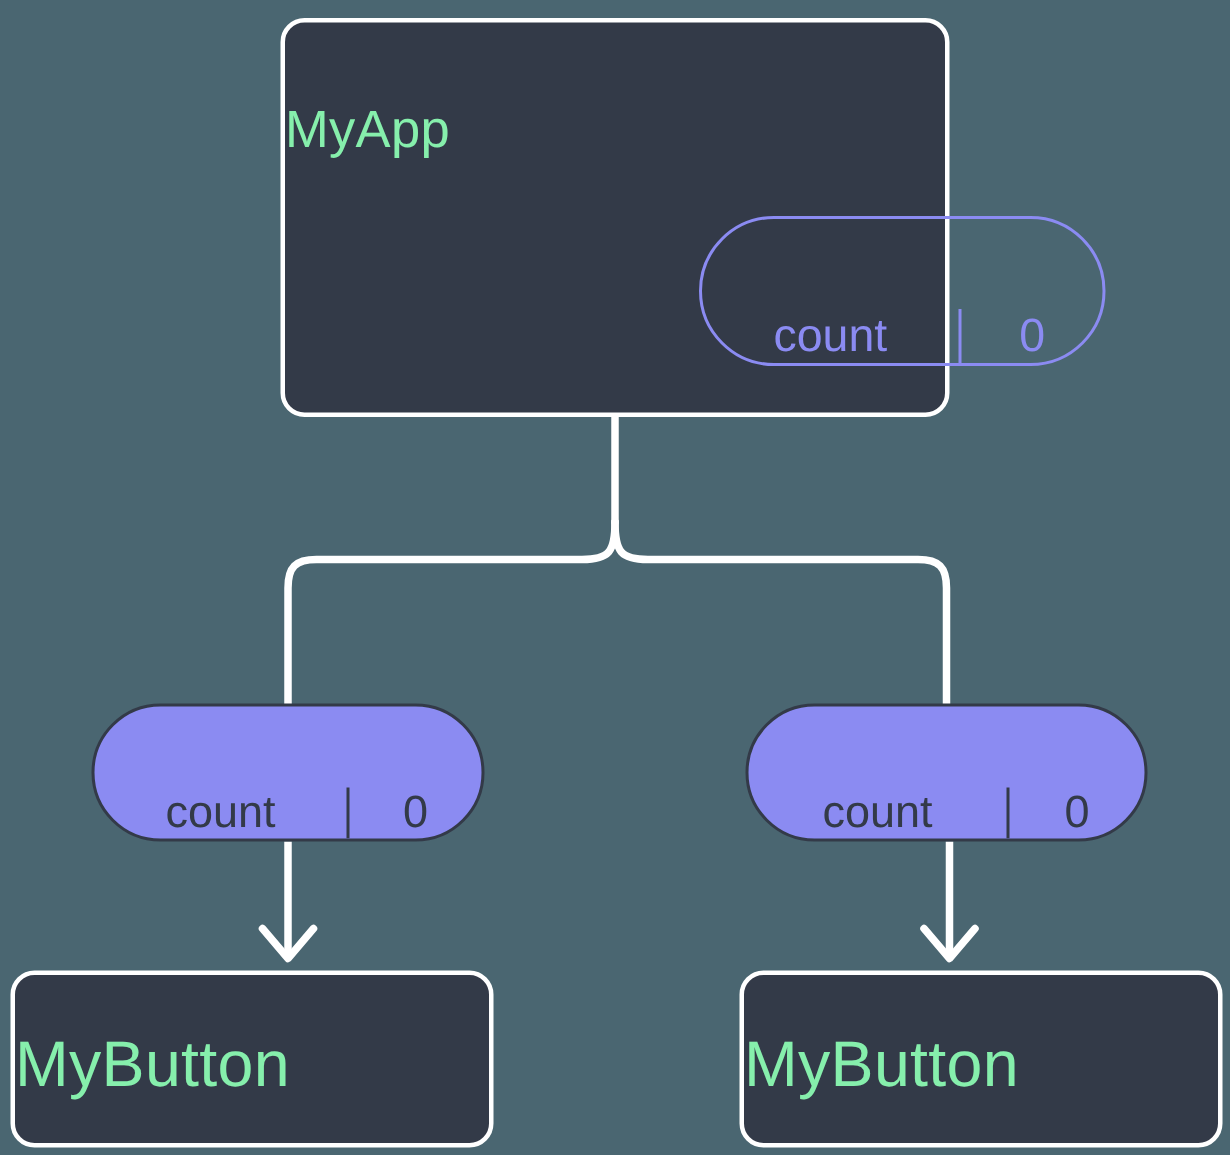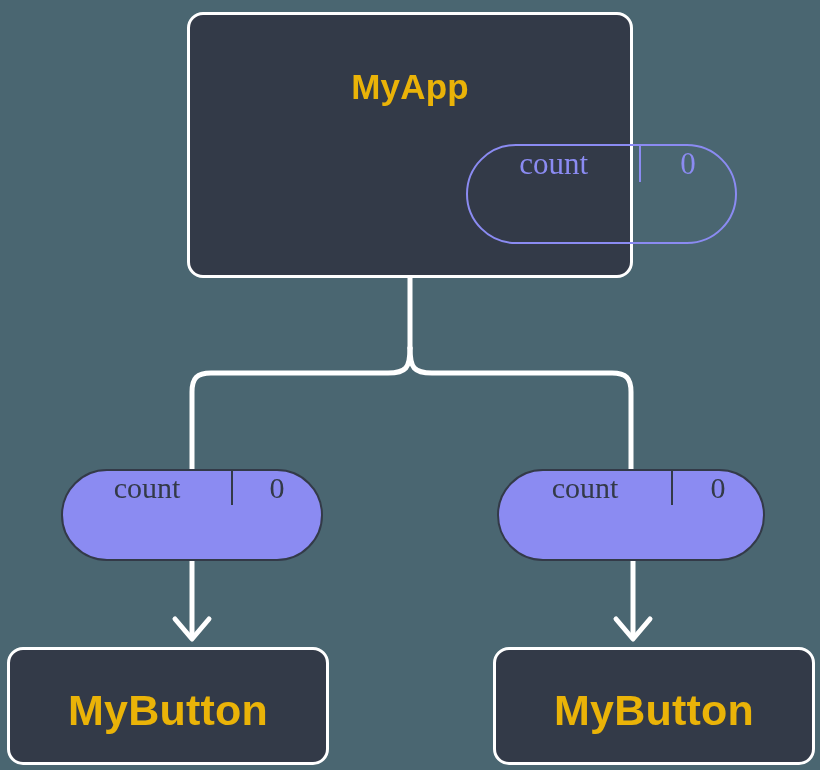--- a/index.html
+++ b/index.html
@@ -53,44 +53,42 @@
     left: 493px;
     top: 647px;
     width: 322px;
     height: 118px;
   }
 
   .node-title {
     position: absolute;
     left: 0;
     right: 0;
-    text-align: center;
-    color: #eab308;
-    font-weight: 700;
+    color: #86efac;
+    font-weight: 400;
     letter-spacing: 0.2px;
     white-space: nowrap;
   }
   #app-node .node-title {
     top: 52px;
     font-size: 35px;
   }
   .btn-title {
     top: 36px;
     font-size: 43px;
   }
 
   
   .pill {
     position: absolute;
     box-sizing: border-box;
     display: flex;
-    align-items: flex-start;
+    align-items: flex-end;
     border-radius: 999px;
     overflow: hidden;
-    font-family: Liberation Serif, serif;
   }
   .pill-key,
   .pill-val {
     display: flex;
     align-items: center;
     justify-content: center;
     white-space: nowrap;
   }
 
   

